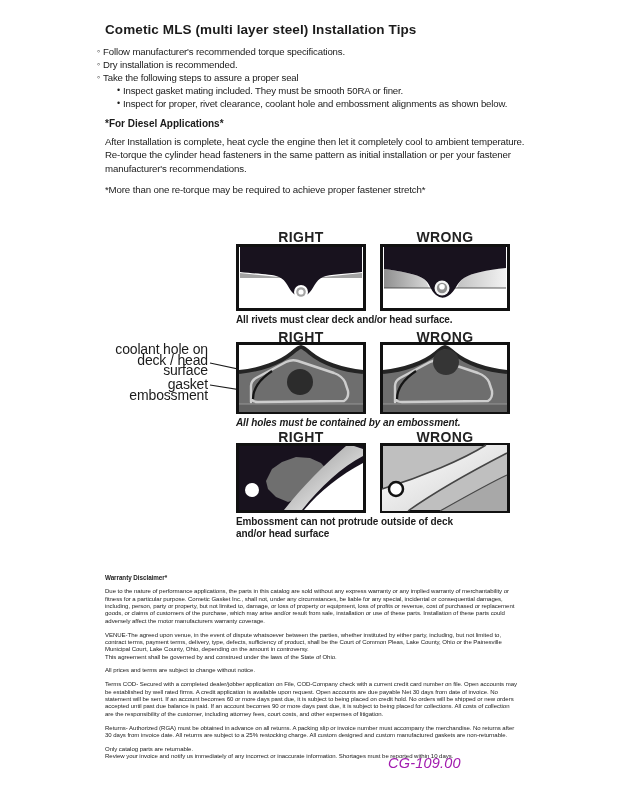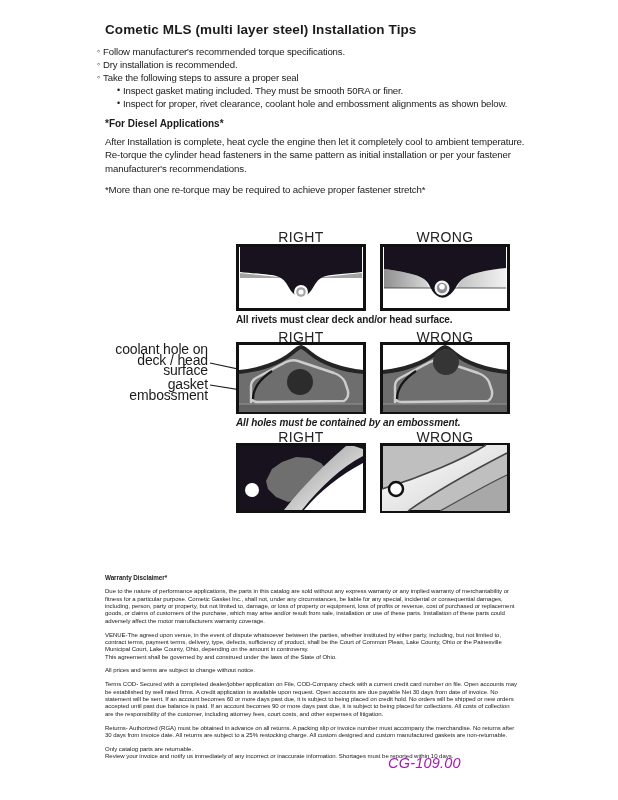--- a/index.html
+++ b/index.html
@@ -18,21 +18,21 @@
   .tip{display:flex;align-items:flex-start;}
   .tip .m1{font-size:9px;margin-right:3px;line-height:13px;}
   .tip.sub{margin-left:20px;}
   .tip .m2{font-size:9px;margin-right:3px;line-height:13px;}
 
   .diesel{left:105px;top:117px;width:430px;font-size:9.7px;letter-spacing:-.15px;line-height:13.2px;}
   .diesel .d-head{font-size:10px;font-weight:bold;letter-spacing:0;margin-bottom:5px;}
   .diesel p{margin:0 0 8px 0;}
 
   .fig{left:0;top:0;width:618px;}
-  .rw{font-size:14px;font-weight:normal;letter-spacing:.4px;text-align:center;width:130px;color:#222;}
+  .rw{font-size:14px;font-weight:bold;letter-spacing:.4px;text-align:center;width:130px;color:#222;}
   .rw.left{left:236px;}
   .rw.right{left:380px;}
   .panelL{left:236px;}
   .panelR{left:380px;}
   .caption{left:236px;width:310px;font-size:10px;font-weight:bold;letter-spacing:-.1px;line-height:11.5px;}
 
   .ann{font-size:14px;letter-spacing:-.15px;text-align:right;width:112px;left:96px;line-height:10.5px;}
 
   .disclaimer{left:105px;top:574px;width:414px;font-size:6.05px;line-height:7.35px;letter-spacing:-.05px;color:#222;}
   .disclaimer .dc-head{font-weight:bold;font-size:6.3px;margin:0 0 7px 0;}
@@ -186,20 +186,24 @@
       </defs>
       <rect x="1.5" y="1.5" width="127" height="67" fill="#bfbfbf" stroke="#111111" stroke-width="3"></rect>
       <path d="M2,46 C42,34 84,16 106,2 L127,2 L127,10 C96,26 56,48 28,68 L2,68 Z" fill="url(#g3w)"></path>
       <path d="M2,46 C42,34 84,16 106,2" fill="none" stroke="#454545" stroke-width="1.5"></path>
       <path d="M28,68 C56,48 96,26 127,10" fill="none" stroke="#454545" stroke-width="1.5"></path>
       <path d="M60,68 C92,50 114,38 127,32 L127,68 Z" fill="#a8a8a8"></path>
       <path d="M60,68 C92,50 114,38 127,32" fill="none" stroke="#474747" stroke-width="1.2"></path>
       <circle cx="16" cy="46" r="7" fill="#ffffff" stroke="#111111" stroke-width="2.5"></circle>
     </svg>
 
+    <div class="abs caption" style="top:87px;">
+      <div>Embossment can not protrude outside of deck</div>
+      <div>and/or head surface</div>
+    </div>
   </div>
 
   <div class="abs disclaimer">
     <p class="dc-head">Warranty Disclaimer*</p>
     <p>Due to the nature of performance applications, the parts in this catalog are sold without any express warranty or any implied warranty of merchantability or fitness for a particular purpose.  Cometic Gasket Inc., shall not, under any circumstances, be liable for any special, incidental or consequential damages, including, person, party or property, but not limited to, damage, or loss of property or equipment, loss of profits or revenue, cost of purchased or replacement goods, or claims of customers of the purchase, which may arise and/or result from sale, installation or use of these parts.  Installation of these parts could adversely affect the motor manufacturers warranty coverage.</p>
     <p>
       <span>VENUE-The agreed upon venue, in the event of dispute whatsoever between the parties, whether instituted by either party, including, but not limited to, contract terms, payment terms, delivery, type, defects, sufficiency of product, shall be the Court of Common Pleas, Lake County, Ohio or the Painesville Municipal Court, Lake County, Ohio, depending on the amount in controversy.</span><br>
       <span>This agreement shall be governed by and construed under the laws of the State of Ohio.</span>
     </p>
     <p>All prices and terms are subject to change without notice.</p>

